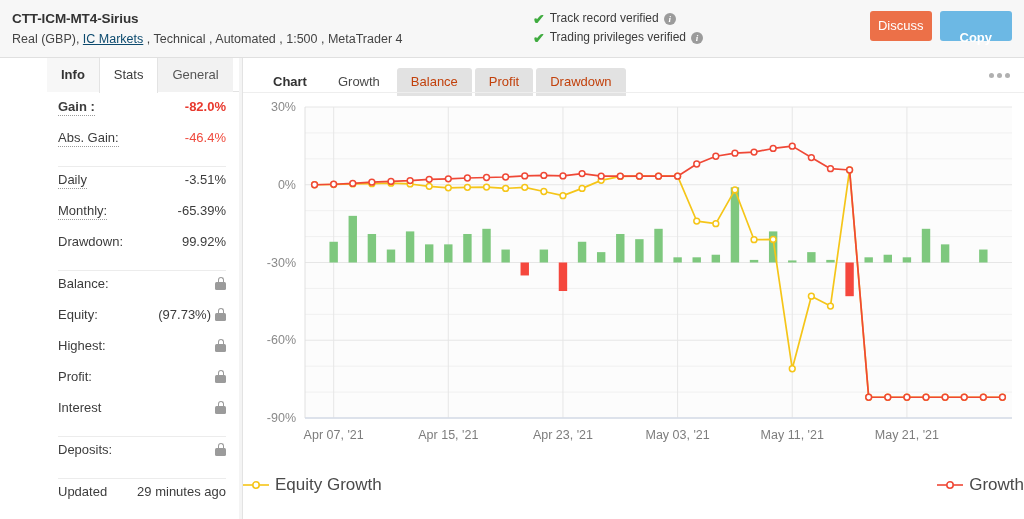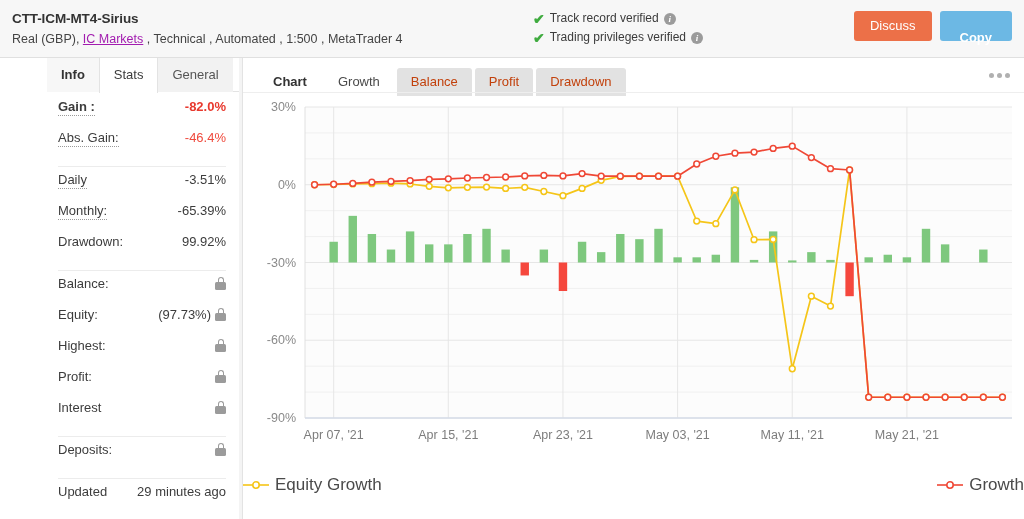--- a/index.html
+++ b/index.html
@@ -38,21 +38,21 @@
     line-height: 17px;
   }
   .acct-sub {
     font-size: 12.5px;
     color: #444444;
     line-height: 19px;
     margin-top: 3px;
     white-space: nowrap;
   }
   .acct-sub .broker {
-    color: #a21caf;
+    color: #0c4a6e;
   }
   .hdr-verif {
     position: absolute;
     left: 533px;
     top: 10px;
     display: flex;
     flex-direction: column;
     gap: 2px;
   }
   .verif-row {
@@ -89,21 +89,21 @@
     right: 12px; top: 11px;
     display: flex;
     gap: 8px;
   }
   .btn {
     border: none;
     border-radius: 3px;
     color: #ffffff;
     font-size: 13px;
     font-family: "Liberation Sans", sans-serif;
-    padding: 0 16px;
+    padding: 0 8px;
     height: 30px;
     line-height: 30px;
     cursor: pointer;
   }
   .btn-discuss { background: #ec7048; }
   .btn-copy    { background: #6cb8e4; padding: 12px 20px; font-weight: bold; }
 
   
   .body {
     flex: 1 1 auto;

